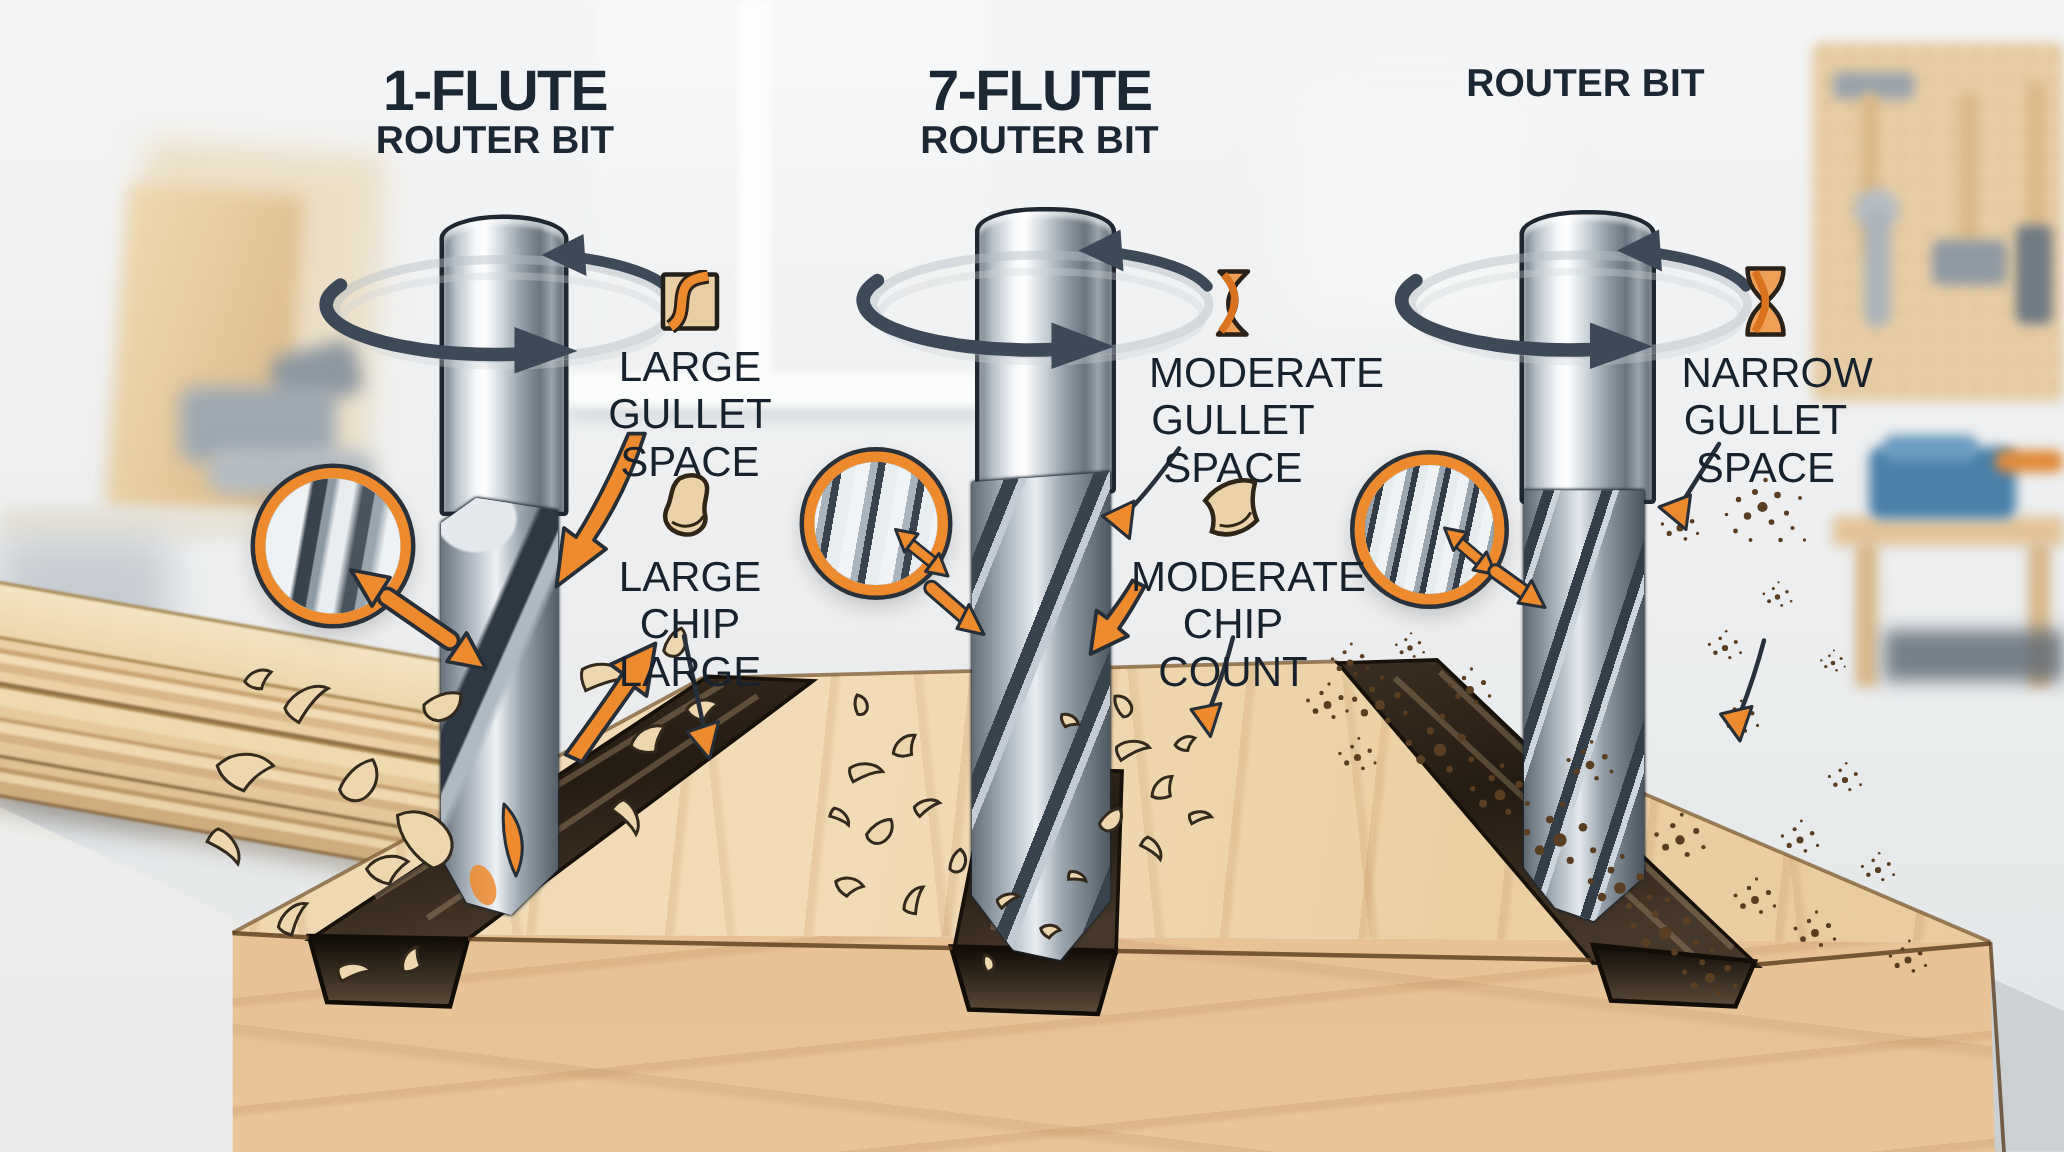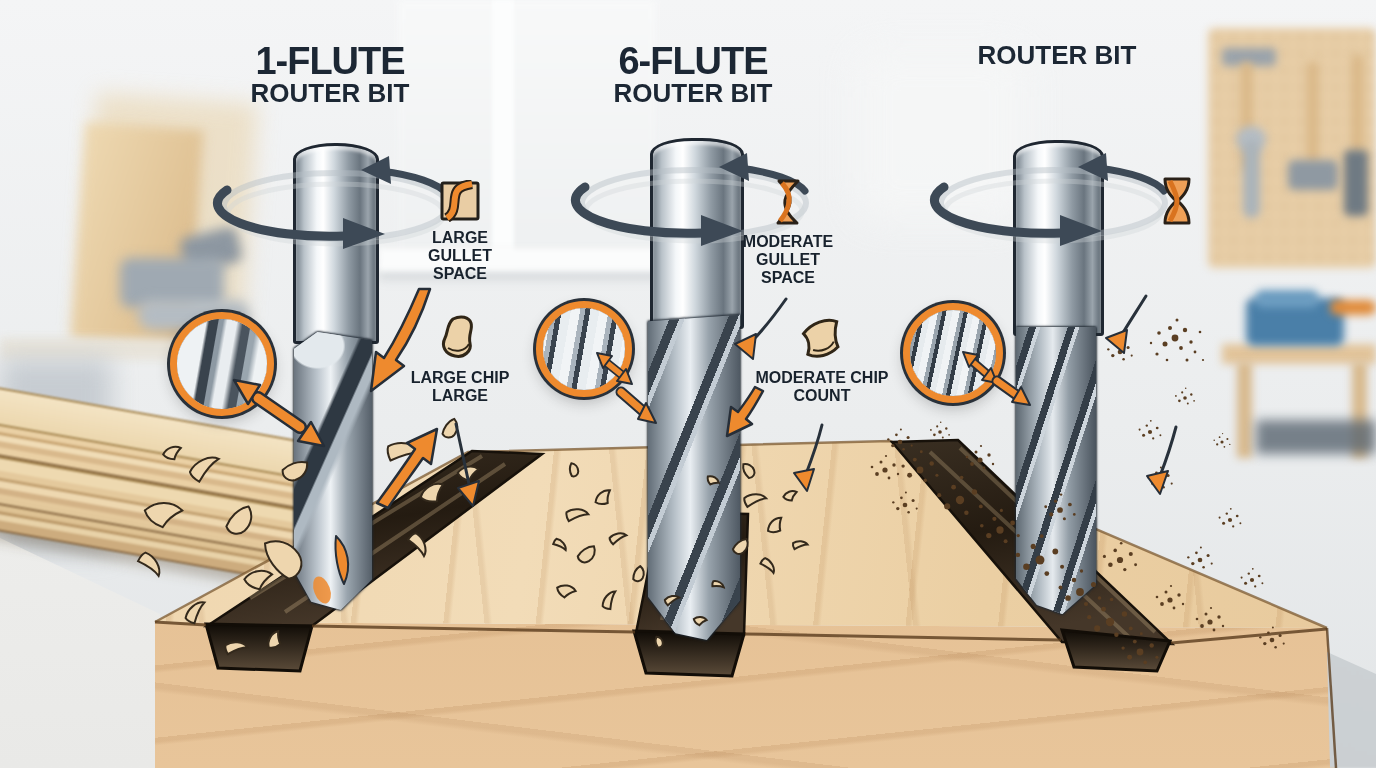--- a/index.html
+++ b/index.html
@@ -90,21 +90,21 @@
     background:linear-gradient(100deg,#eef2f4 0 28%,#39434d 31% 39%,#8d99a3 40% 44%,#e9edf0 48% 57%,#4a545e 63% 70%,#9aa6af 71% 76%,#eef2f4 82%);}
   .mag2-fill{width:100%;height:100%;
     background:repeating-linear-gradient(100deg,#f1f4f6 0 9px,#aab4bd 9px 14px,#39434d 14px 19px,#e8edf0 19px 28px);}
   .mag3-fill{width:100%;height:100%;
     background:repeating-linear-gradient(102deg,#f0f3f5 0 7px,#9aa5ae 7px 11px,#323c46 11px 15px,#e6ebee 15px 21px);}
   
   .panel-title{width:250px;text-align:center;color:#1c2734;}
   .panel-title .big{font-size:38px;font-weight:700;letter-spacing:-1px;line-height:1;}
   .panel-title .sub{font-size:26px;font-weight:700;letter-spacing:0;line-height:1;margin-top:0;}
   .callout{text-align:center;color:#18222d;}
-  .callout .lbl{font-size:16px;font-weight:700;line-height:1.12;margin-top:7px;}
+  .callout .lbl{font-size:28px;font-weight:400;line-height:1.12;margin-top:7px;}
   .callout svg{display:block;margin:0 auto;}
   .banner{left:232px;top:700px;width:922px;height:40px;display:flex;align-items:center;gap:14px;}
   .bline{height:4px;background:#22303f;border-radius:2px;}
   .bline.l{flex:4;}
   .bline.r{flex:1;}
   .btext{font-size:27px;font-weight:700;letter-spacing:4px;color:#1e2b3a;white-space:nowrap;}
   .bhead{width:0;height:0;border-left:28px solid #22303f;border-top:14px solid rgba(0,0,0,0);border-bottom:14px solid rgba(0,0,0,0);margin-left:-12px;}
   svg{display:block;}
 </style>
 </head>
@@ -377,21 +377,21 @@
       <path d="M997,381 L1018,396" stroke="#ee8a2e" stroke-width="7" stroke-linecap="round"></path>
       <polygon points="1030,405 1012,402 1021,387" fill="#ee8a2e" stroke="#262e38" stroke-width="2" stroke-linejoin="round"></polygon>
     </g>
   </svg>
 
   <div class="abs panel-title" style="left:205px;top:42px;">
     <div class="big">1-FLUTE</div>
     <div class="sub">ROUTER BIT</div>
   </div>
   <div class="abs panel-title" style="left:568px;top:42px;">
-    <div class="big">6-FLUTE</div>
+    <div class="big">7-FLUTE</div>
     <div class="sub">ROUTER BIT</div>
   </div>
   <div class="abs panel-title" style="left:932px;top:42px;">
     <div class="sub">ROUTER BIT</div>
   </div>
 
   <div class="abs callout" style="left:404px;top:180px;width:112px;">
     <svg width="42" height="42" viewBox="0 0 42 42">
       <rect x="3" y="3" width="36" height="36" fill="#e9cda4" stroke="#23201b" stroke-width="3" rx="1.5"></rect>
       <path d="M8,38 C19,31 13,19 18,11 C21,6 27,5 33,4" fill="none" stroke="#2a2118" stroke-width="10"></path>
@@ -400,40 +400,41 @@
     <div class="lbl">LARGE GULLET SPACE</div>
   </div>
   <div class="abs callout" style="left:392px;top:314px;width:136px;">
     <svg width="50" height="48" viewBox="0 0 50 48">
       <path d="M18,5 C26,1 34,3 36,9 C38,15 33,21 35,29 C37,37 29,44 20,42 C10,40 6,32 10,24 C13,18 12,10 18,5 Z" fill="#ecd2a8" stroke="#302617" stroke-width="3"></path>
       <path d="M13,34 C21,39 30,37 34,30" fill="none" stroke="#302617" stroke-width="2"></path>
     </svg>
     <div class="lbl">LARGE CHIP LARGE</div>
   </div>
 
-  <div class="abs callout" style="left:732px;top:178px;width:112px;">
+  <div class="abs callout" style="left:766px;top:178px;width:112px;">
     <svg width="38" height="48" viewBox="0 0 38 48">
       <path d="M10,3 L29,3 C21,11 17,16 16,22 C15,29 19,37 28,45 L9,45 C16,37 20,31 21,25 C22,18 18,10 10,3 Z" fill="#efa057" stroke="#2a2118" stroke-width="3" stroke-linejoin="round"></path>
       <path d="M13,5 C19,12 21,18 20,24 C19,31 15,38 11,43" fill="none" stroke="#d9731f" stroke-width="5"></path>
     </svg>
     <div class="lbl">MODERATE GULLET SPACE</div>
   </div>
   <div class="abs callout" style="left:754px;top:316px;width:136px;">
     <svg width="54" height="46" viewBox="0 0 54 46">
       <path d="M10,14 C20,5 36,3 45,9 C41,17 39,25 41,34 C31,41 18,41 10,35 C14,28 14,20 10,14 Z" fill="#ecd2a8" stroke="#302617" stroke-width="3" transform="rotate(-12 27 23)"></path>
       <path d="M16,32 C24,36 33,34 38,28" fill="none" stroke="#302617" stroke-width="2" transform="rotate(-12 27 23)"></path>
     </svg>
     <div class="lbl">MODERATE CHIP COUNT</div>
   </div>
 
   <div class="abs callout" style="left:1121px;top:176px;width:112px;">
     <svg width="38" height="50" viewBox="0 0 38 50">
       <path d="M7,3 L31,3 C31,14 25,20 20,25 C25,30 31,36 31,47 L7,47 C7,36 13,30 18,25 C13,20 7,14 7,3 Z" fill="#efa057" stroke="#2a2118" stroke-width="3" stroke-linejoin="round"></path>
       <path d="M12,5 C16,13 19,19 19,25 C19,31 16,38 12,45" fill="none" stroke="#d9731f" stroke-width="5"></path>
     </svg>
+    <div class="lbl">NARROW GULLET SPACE</div>
   </div>
   <div class="abs callout" style="left:1109px;top:318px;width:136px;">
     <svg width="64" height="48" viewBox="0 0 64 48">
       <g fill="#5a3e22">
         <circle cx="30" cy="20" r="3.4"></circle>
           <circle cx="40" cy="12" r="2.2"></circle>
           <circle cx="20" cy="26" r="2.5"></circle>
         <circle cx="36" cy="30" r="1.9"></circle>
           <circle cx="25" cy="10" r="2"></circle>
           <circle cx="46" cy="24" r="1.7"></circle>

